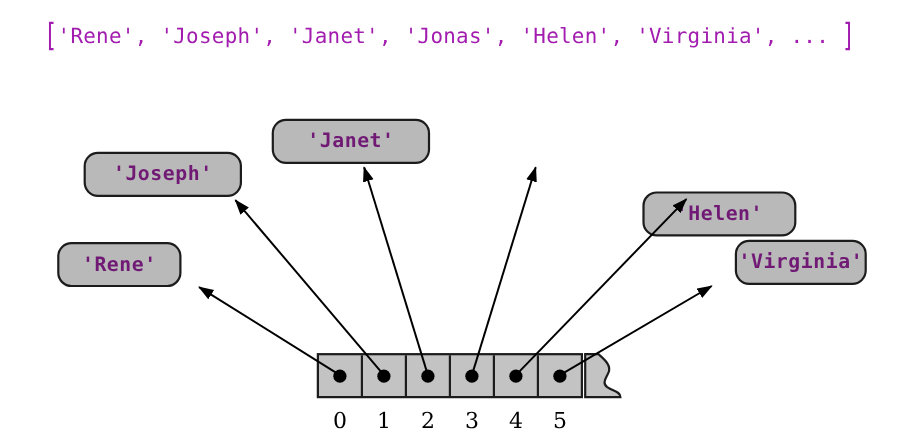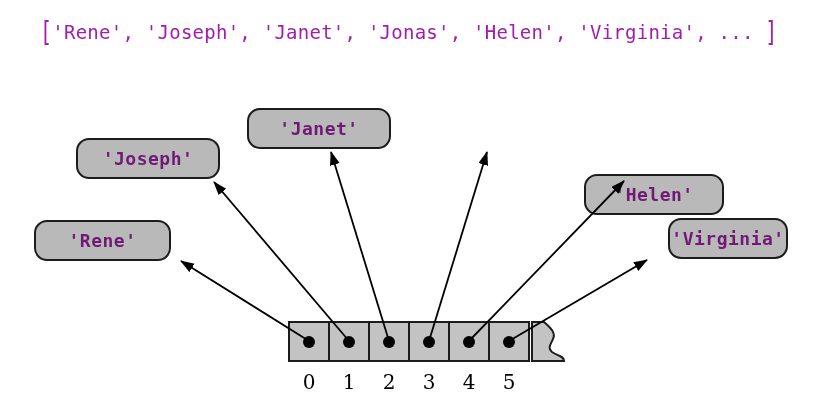--- a/index.html
+++ b/index.html
@@ -61,21 +61,21 @@
   .arrow { stroke:#000; stroke-width:1.8; fill:none; }
   .torn { fill:var(--cell-fill, #c3c3c3); stroke:#1c1c1c; stroke-width:2; }
 </style>
 </head>
 <body>
 
 <div class="figure">
 
   <div class="code-line"><span class="bracket">[</span><span>'Rene', 'Joseph', 'Janet', 'Jonas', 'Helen', 'Virginia', ... </span><span class="bracket">]</span></div>
 
-  <div class="obj-box" style="left:34px;  top:220px; width:137px;">'Rene'</div>
+  <div class="obj-box" style="left:52px;  top:220px; width:113px;">'Rene'</div>
   <div class="obj-box" style="left:76px;  top:138px; width:144px;">'Joseph'</div>
   <div class="obj-box" style="left:247px; top:108px; width:144px;">'Janet'</div>
   <div class="obj-box" style="left:584px; top:138px; width:140px;margin-top:36px;">'Helen'</div>
   <div class="obj-box" style="left:668px; top:218px; width:120px;">'Virginia'</div>
 
   <div class="array">
     <div class="cell">
         <span class="dot"></span>
       </div>
     <div class="cell">

